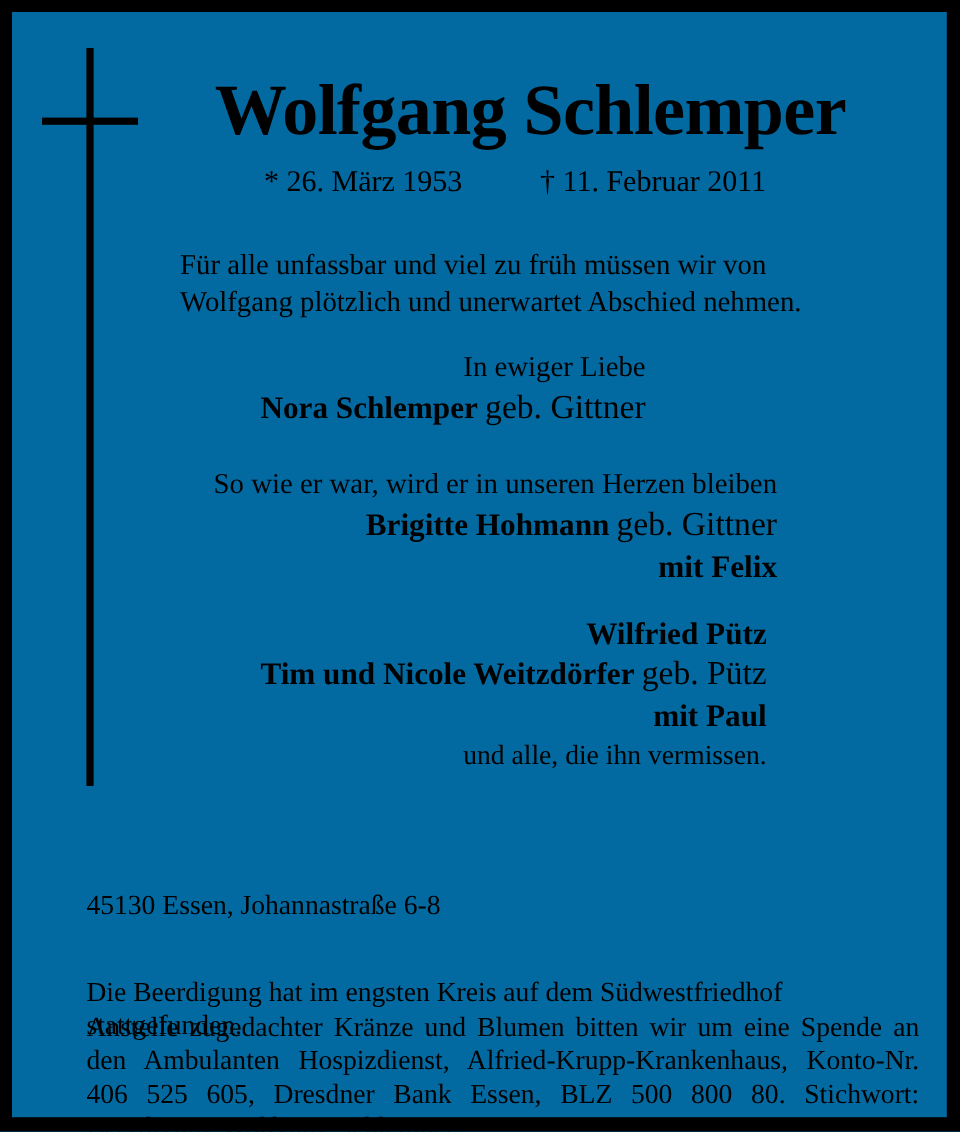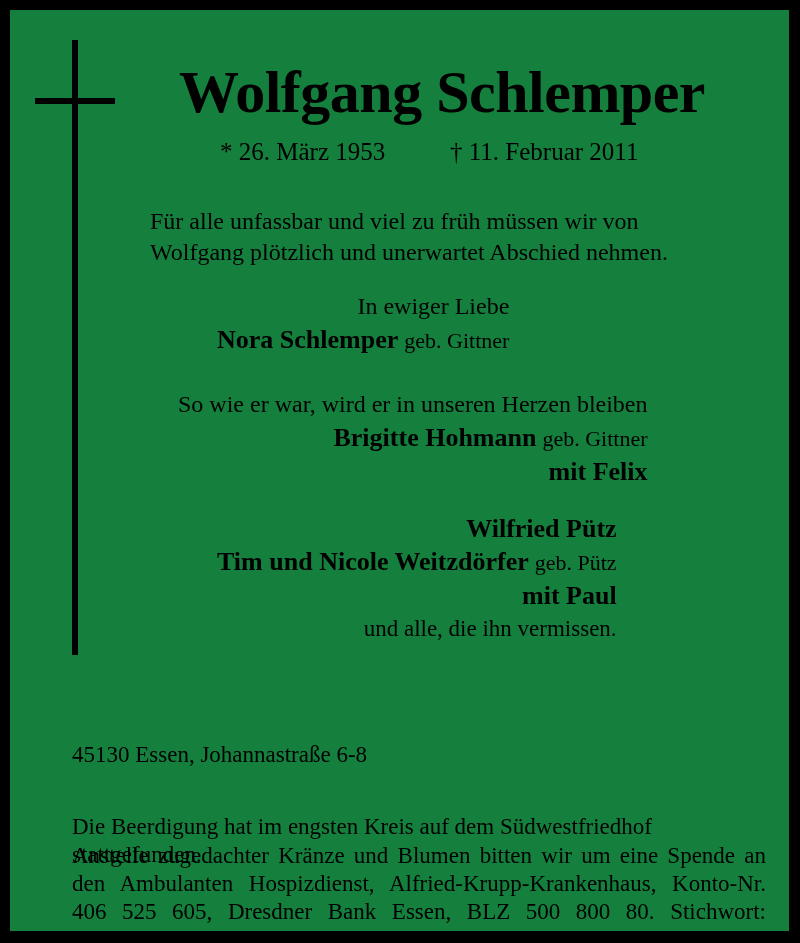--- a/index.html
+++ b/index.html
@@ -1,30 +1,30 @@
 <!DOCTYPE html>
 <html><head>
 <meta charset="utf-8">
 <style>
   html, body { margin: 0; padding: 0; }
   body { width: 800px; height: 943px; background: #000; position: relative; overflow: hidden;
          font-family: "Liberation Serif", "DejaVu Serif", serif; color: #000; }
-  .page { position: absolute; left: 10px; top: 10px; width: 779px; height: 921px; background: #15803d; }
+  .page { position: absolute; left: 10px; top: 10px; width: 779px; height: 921px; background: #0369a1; }
   .cross-v { position: absolute; left: 62px; top: 30px; width: 6px; height: 615px; background: #000; }
   .cross-h { position: absolute; left: 25px; top: 88px; width: 80px; height: 6px; background: #000; }
   .name { position: absolute; left: 0; top: 47px; width: 864px; text-align: center;
           font-size: 60px; font-weight: bold; letter-spacing: -0.5px; line-height: 70px; }
   .dates { position: absolute; top: 127px; font-size: 25px; line-height: 30px; }
   .birth { left: 210px; }
   .death { left: 440px; }
   .intro { position: absolute; left: 140px; top: 196px; font-size: 24px; line-height: 31px; width: 600px; }
   .block { position: absolute; left: 168px; font-size: 24px; line-height: 33px; }
   .block .line { display: block; white-space: nowrap; text-align: right; }
   .bold { font-weight: bold; font-size: 26px; margin-left: 39px; }
-  .small { font-size: 22px; }
+  .small { font-size: 28px; }
   .footer { position: absolute; left: 62px; width: 694px; font-size: 23px; line-height: 28px; margin-top: 44px; }
   .justify { text-align: justify; text-align-last: left; }
 </style>
 </head>
 <body>
 
 <div class="page">
   <div class="cross-v"></div>
   <div class="cross-h"></div>
 

